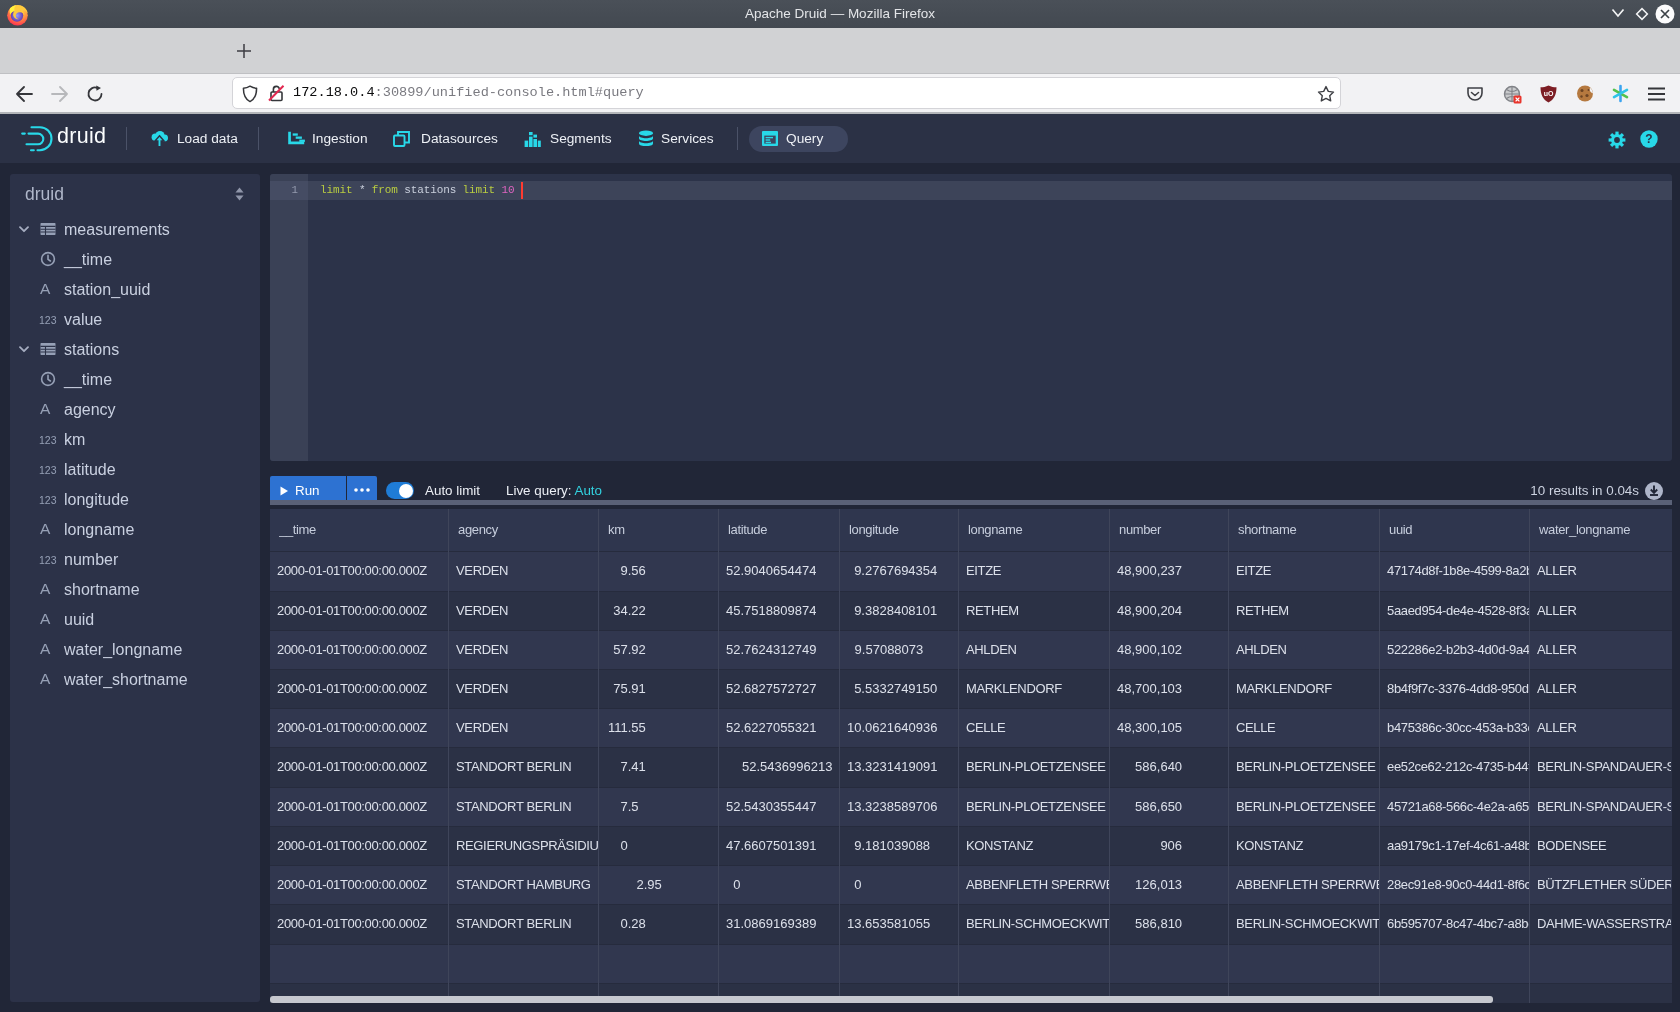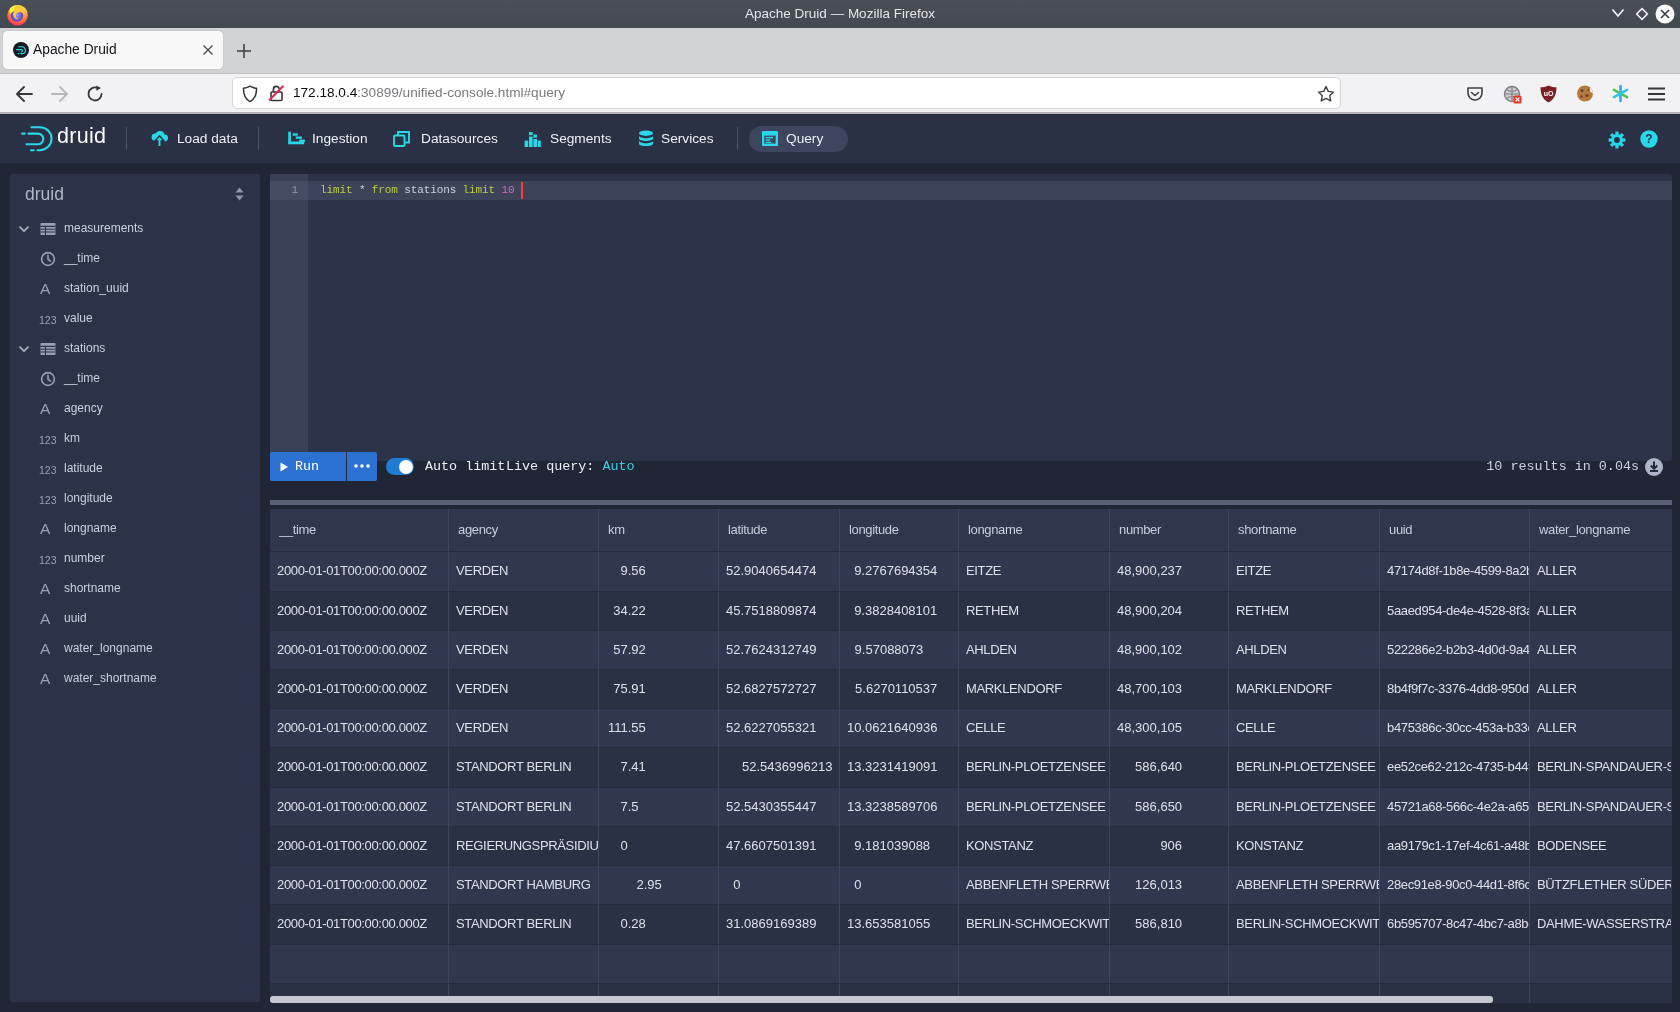--- a/index.html
+++ b/index.html
@@ -15,52 +15,52 @@
 
 #tabstrip { position:absolute; left:0; top:28px; width:1680px; height:46px; background:#d1d2d4; border-bottom:1px solid #bfc0c3; }
 #tab { position:absolute; left:3px; top:3px; width:220px; height:38px; background:#f8f8f9; border-radius:4px; box-shadow:0 0 1px rgba(0,0,0,.4); }
 #tab .lbl { position:absolute; left:30px; top:11px; font-size:13.8px; color:#15141a; }
 #tabx { position:absolute; left:199px; top:13px; width:12px; height:12px; }
 #tabplus { position:absolute; left:236px; top:15px; width:16px; height:16px; }
 
 
 #urlrow { position:absolute; left:0; top:74px; width:1680px; height:40px; background:#f2f2f4; border-bottom:2px solid #b3b5b9; }
 #urlinput { position:absolute; left:232px; top:3px; width:1109px; height:32px; background:#fff; border:1px solid #d4d4d8; border-radius:5px; }
-#urltext { position:absolute; left:60px; top:7px; font-size:13.6px; color:#0c0c0d; white-space:pre; }
+#urltext { position:absolute; left:60px; top:7px; font-size:13.6px; color:#0c0c0d; white-space:pre;font-family:Liberation Mono, monospace; }
 #urltext span { color:#7a7a80; }
 
 
 #navbar { position:absolute; left:0; top:114px; width:1680px; height:49px; background:#2b3145; }
 #navbar .sep { position:absolute; top:13px; width:1px; height:23px; background:#4b5268; }
 .navitem { position:absolute; top:0; height:49px; line-height:49px; color:#eef1f6; font-size:13.7px; }
 #druidword { position:absolute; left:57px; top:10px; font-size:21.5px; color:#fbfdfe; letter-spacing:.3px; font-weight:400; }
 #querybtn { position:absolute; left:749px; top:12px; width:99px; height:26px; background:#3d455f; border-radius:13px; }
 
 
 #page { position:absolute; left:0; top:163px; width:1680px; height:849px; background:#212637; }
 #sidebar { position:absolute; left:10px; top:11px; width:250px; height:828px; background:#2c3248; border-radius:3px; }
 #sbtitle { position:absolute; left:15px; top:10px; font-size:17.5px; color:#b0b7ca; }
 .trow { position:absolute; left:0; width:250px; height:30px; }
 .chw { position:absolute; top:12px; }
 .tiw { position:absolute; left:30px; top:7px; width:16px; height:16px; }
-.tl { position:absolute; left:54px; top:7px; font-size:12px; color:#c9d0e0; }
+.tl { position:absolute; left:54px; top:7px; font-size:16px; color:#c9d0e0; }
 .ia { position:absolute; top:-1px; font-size:15.5px; color:#96a0b6; }
 .i123 { position:absolute; top:3px; left:-1px; font-size:10.5px; letter-spacing:0px; color:#96a0b6; }
 
 #editor { position:absolute; left:270px; top:11px; width:1402px; height:287px; background:#2c3349; border-radius:3px; overflow:hidden; }
 #gutter { position:absolute; left:0; top:0; width:38px; height:287px; background:#3a4156; }
 #gutact { position:absolute; left:0; top:7px; width:38px; height:19px; background:#454c63; }
 #lineno { position:absolute; left:0; top:7px; width:28px; height:19px; line-height:19px; text-align:right; color:#949aae; font-family:"Liberation Mono",monospace; font-size:10.8px; }
 #actline { position:absolute; left:38px; top:7px; width:1364px; height:19px; background:#3d4459; }
 #code { position:absolute; left:50px; top:7px; height:19px; line-height:19px; font-family:"Liberation Mono",monospace; font-size:11px; letter-spacing:-0.12px; color:#c9cfdc; white-space:pre; }
 #code .k { color:#b9cc41; }
 #code .n { color:#de64c0; }
 #cursor { position:absolute; left:201px; top:1px; width:2px; height:17px; background:#ff3b30; }
 
-#runbar { position:absolute; left:270px; top:284px; width:1402px; height:32px;font-family:Liberation Mono, monospace; }
+#runbar { position:absolute; left:270px; top:308px; width:1402px; height:32px; }
 #runbtn { position:absolute; left:0px; top:5px; width:76px; height:29px; background:#2d72d2; border-radius:2px 0 0 2px; }
 #morebtn { position:absolute; left:77px; top:5px; width:30px; height:29px; background:#2d72d2; border-radius:0 2px 2px 0; }
 #runbtn span { position:absolute; left:25px; top:0; height:29px; line-height:29px; color:#fff; font-size:13.4px; }
 #toggle { position:absolute; left:116px; top:11px; width:28px; height:17px; background:#1f7cd6; border-radius:9px; }
 #knob { position:absolute; left:13px; top:1.5px; width:14px; height:14px; background:#fff; border-radius:50%; }
 .rblbl { position:absolute; top:0; height:39px; line-height:39px; color:#eceff5; font-size:13.4px; }
 #results { position:absolute; right:33px; top:0; height:39px; line-height:39px; color:#ccd2e0; font-size:13.4px; }
 
 #divider { position:absolute; left:270px; top:337px; width:1402px; height:5px; background:#5a6177; }
 
@@ -107,34 +107,20 @@
   <svg class="abs" style="left:1635px;top:7px" width="14" height="14" viewBox="0 0 14 14">
         <rect x="3.2" y="3.2" width="7.6" height="7.6" fill="none" stroke="#f2f3f4" stroke-width="1.5" transform="rotate(45 7 7)"></rect>
       </svg>
   <svg class="abs" style="left:1655px;top:4px" width="20" height="20" viewBox="0 0 20 20">
         <circle cx="10" cy="10" r="9.5" fill="#fbfbfc"></circle>
         <path d="M6 6 14 14 M14 6 6 14" stroke="#3b4147" stroke-width="1.7"></path>
       </svg>
 </div>
 
 <div id="tabstrip">
-  <div id="tab">
-    <svg class="abs" style="left:10px;top:11px" width="16" height="16" viewBox="0 0 16 16">
-      <circle cx="8" cy="8" r="8" fill="#171b24"></circle>
-      <g stroke="#2cd9e8" stroke-width="1.1" fill="none" stroke-linecap="round">
-        <path d="M5.6 4.8 H9 A3.4 3.4 0 0 1 9 11.6 H7.8"></path>
-        <path d="M3.4 7.6 H8.2 A1.2 1.2 0 0 1 8.2 10"></path>
-        <path d="M5.2 11.6 h.8"></path>
-      </g>
-    </svg>
-    <span class="lbl">Apache Druid</span>
-    <svg id="tabx" viewBox="0 0 12 12">
-          <path d="M1.5 1.5 10.5 10.5 M10.5 1.5 1.5 10.5" stroke="#4b4b50" stroke-width="1.4"></path>
-        </svg>
-  </div>
   <svg id="tabplus" viewBox="0 0 16 16">
         <path d="M8 1v14M1 8h14" stroke="#3c3d42" stroke-width="1.5"></path>
       </svg>
 </div>
 
 <div id="urlrow">
   <svg class="abs" style="left:15px;top:12px" width="18" height="16" viewBox="0 0 18 16">
         <path d="M9 1 2 8l7 7M2 8h15" fill="none" stroke="#35363a" stroke-width="1.8" stroke-linecap="round" stroke-linejoin="round"></path>
       </svg>
   <svg class="abs" style="left:51px;top:12px" width="18" height="16" viewBox="0 0 18 16">
@@ -499,21 +485,21 @@
           <div class="nc" style="left:847px;width:65.1px">48,900,102</div>
           <div class="tc" style="left:966px;width:143px">AHLDEN</div>
           <div class="tc" style="left:1117px;width:142px">522286e2-b2b3-4d0d-9a4c-3c4d5e6f7a8b</div>
           <div class="tc" style="left:1267px;width:134px">ALLER</div>
         </div>
         <div class="tr re" style="top:160px;height:39px">
           <div class="tc" style="left:7px;width:171px">2000-01-01T00:00:00.000Z</div>
           <div class="tc" style="left:186px;width:142px">VERDEN</div>
           <div class="nc" style="left:336px;width:39.8px">75.91</div>
           <div class="nc" style="left:456px;width:90.3px">52.6827572727</div>
-          <div class="nc" style="left:577px;width:90.3px">5.6270110537</div>
+          <div class="nc" style="left:577px;width:90.3px">5.5332749150</div>
           <div class="tc" style="left:696px;width:143px">MARKLENDORF</div>
           <div class="nc" style="left:847px;width:65.1px">48,700,103</div>
           <div class="tc" style="left:966px;width:143px">MARKLENDORF</div>
           <div class="tc" style="left:1117px;width:142px">8b4f9f7c-3376-4dd8-950d-4d5e6f7a8b9c</div>
           <div class="tc" style="left:1267px;width:134px">ALLER</div>
         </div>
         <div class="tr ro" style="top:199px;height:39px">
           <div class="tc" style="left:7px;width:171px">2000-01-01T00:00:00.000Z</div>
           <div class="tc" style="left:186px;width:142px">VERDEN</div>
           <div class="nc" style="left:336px;width:39.8px">111.55</div>

